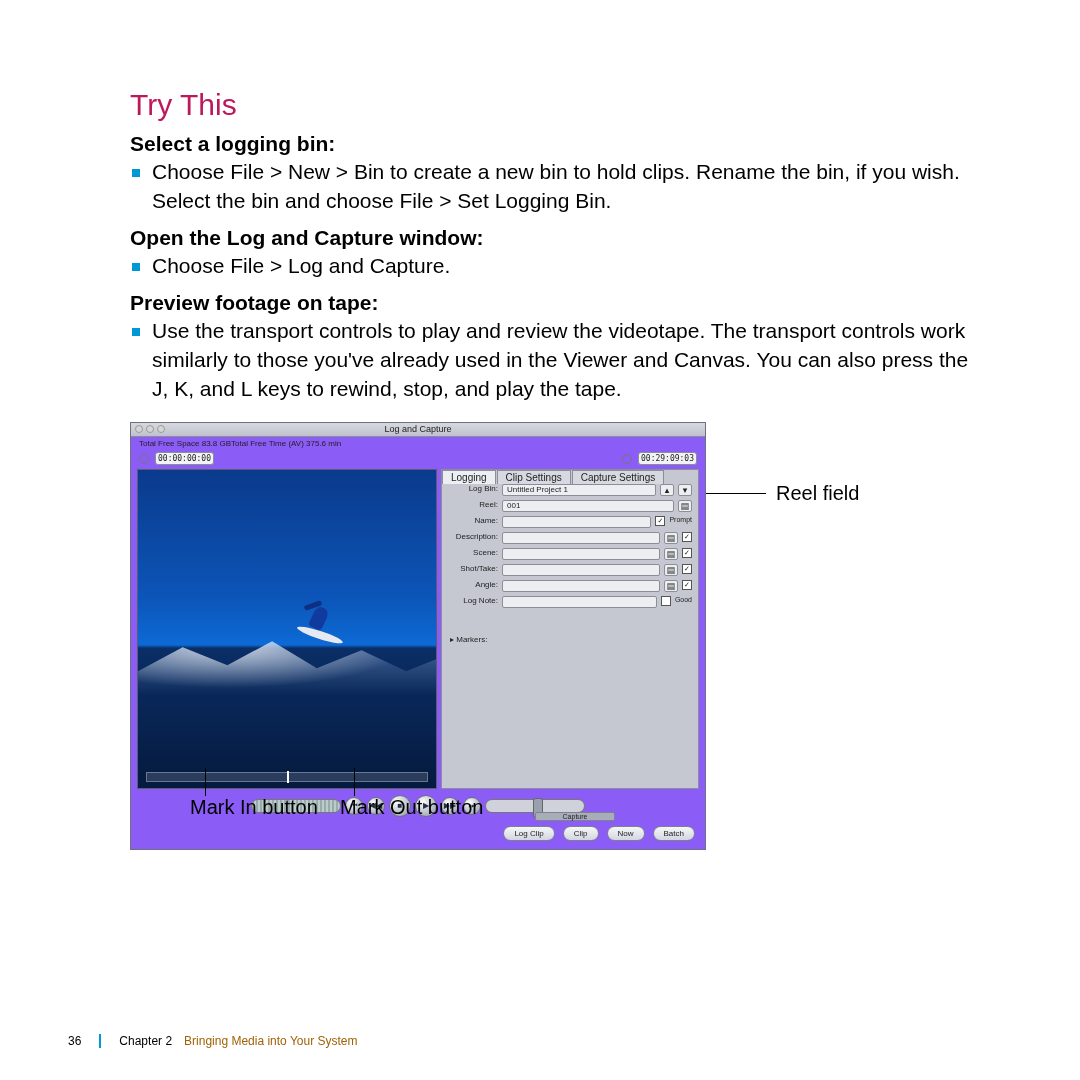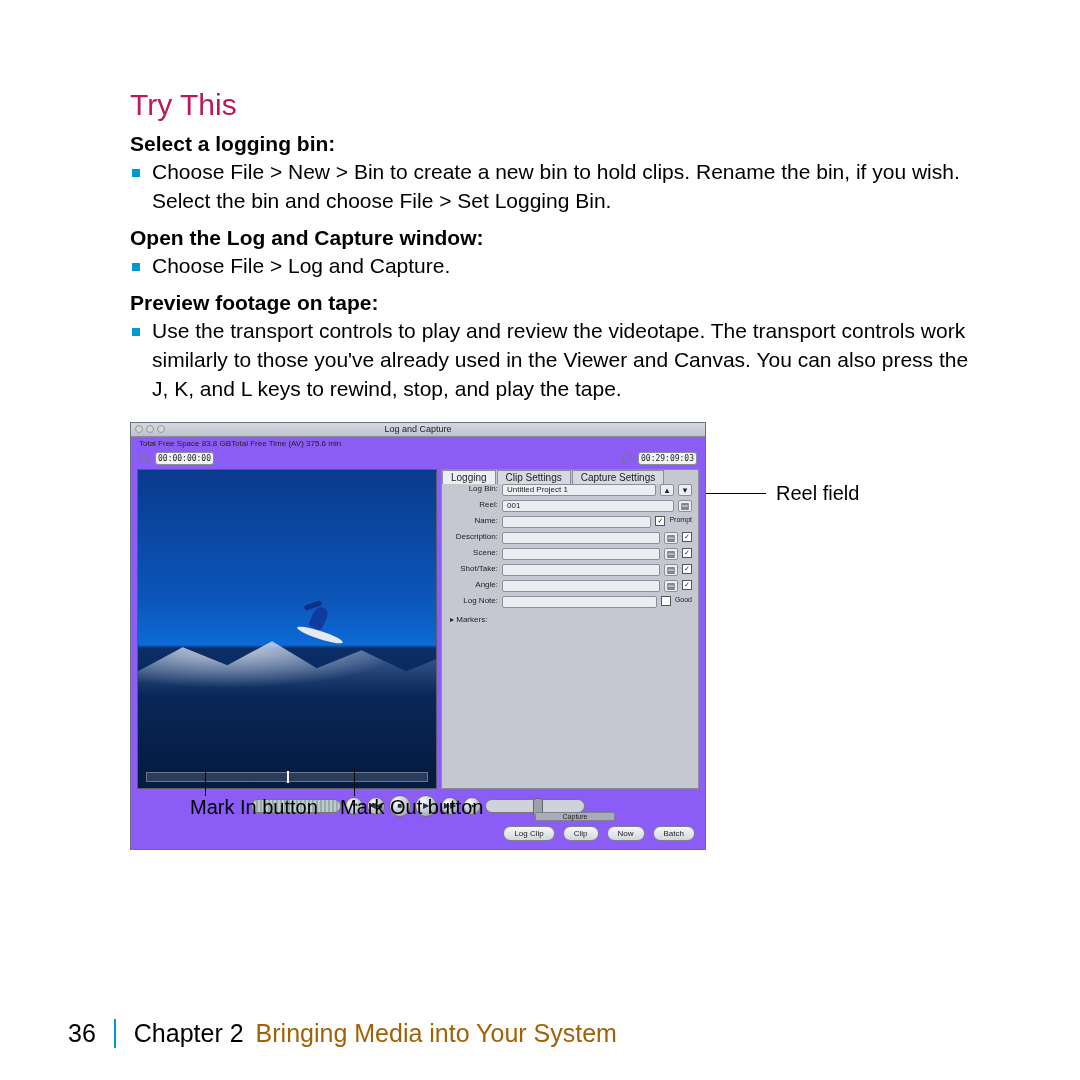--- a/index.html
+++ b/index.html
@@ -112,21 +112,21 @@
   .range-bar .m1{left:50%;}
   .cw-side { flex:1; background:#c5c8d1; border:1px solid #8a8e99; position:relative; }
   .tabs { display:flex; height:14px; }
   .tab { flex:none; padding:1px 8px; font-size:10px; border:1px solid #8a8e99; border-bottom:none; background:#d7d9e0; margin-right:1px;}
   .tab.active{background:#eceef2;}
   .formrow{display:flex;height:16px;padding:0 6px;gap:4px;}
   .formrow label{width:50px;text-align:right;font-size:8px;color:#222;}
   .formrow .field{flex:1;height:12px;background:#eceef2;border:1px solid #8a8e99;border-radius:2px;font-size:8px;padding:0 4px;display:flex;align-items:center;}
   .formrow .mini{width:14px;height:12px;border:1px solid #8a8e99;border-radius:2px;background:#eceef2;display:flex;align-items:center;justify-content:center;}
   .formrow .chk{width:10px;height:10px;border:1px solid #555;background:#fff;font-size:7px;line-height:8px;text-align:center;}
-  .markers{padding:3px 8px;font-size:8px;}
+  .markers{padding:3px 8px;font-size:8px;margin-top:20px;}
   .cw-transport {
     position:absolute; left:6px; right:6px; bottom:30px; height:26px;
     display:flex; align-items:center; justify-content:center; gap:4px;
   }
   .jog{width:90px;height:14px;background:repeating-linear-gradient(90deg,#9aa 0 2px,#bcc 2px 4px);border:1px solid #777;border-radius:7px;}
   .tbtn{width:18px;height:18px;border-radius:50%;background:radial-gradient(circle at 35% 30%,#fff,#b7bcc9 60%,#8f95a4);border:1px solid #6d717e;display:flex;align-items:center;justify-content:center;font-size:8px;color:#234;}
   .tbtn.big{width:22px;height:22px;}
   .shuttle{width:100px;height:14px;border:1px solid #777;border-radius:7px;background:#cfd2da;position:relative;}
   .shuttle::after{content:"";position:absolute;left:48%;top:-2px;width:8px;height:18px;background:#9aa0ae;border:1px solid #666;border-radius:3px;}
   .cw-bottom{
@@ -136,21 +136,21 @@
   .ico-circ{width:12px;height:12px;border-radius:50%;border:1px solid #666;background:#dfe1e8;display:inline-flex;align-items:center;justify-content:center;font-size:7px;}
   .cw-capture-strip{position:absolute;right:10px;bottom:4px;height:22px;display:flex;align-items:center;gap:8px;}
   .cap-label{position:absolute;right:90px;bottom:28px;width:80px;text-align:center;font-size:7px;background:#a9adba;border:1px solid #7d828f;border-radius:2px;}
   
   .callout{position:absolute;font-size:20px;color:#000;display:flex;align-items:center;}
   .callout .line{height:1px;background:#000;flex:none;}
   .callout .txt{white-space:nowrap;}
   
   .footer{
     position:absolute;left:68px;bottom:32px;display:flex;align-items:center;
-    font-size:25px;
+    font-size:12px;
   }
   .footer .pn{padding-right:18px;border-right:2px solid #0099d6;margin-right:18px;}
   .footer .ch{color:#000;margin-right:12px;}
   .footer .ct{color:#a16207;}
   
   .vlead{position:absolute;width:1px;background:#000;}
 </style>
 </head>
 <body>
 

